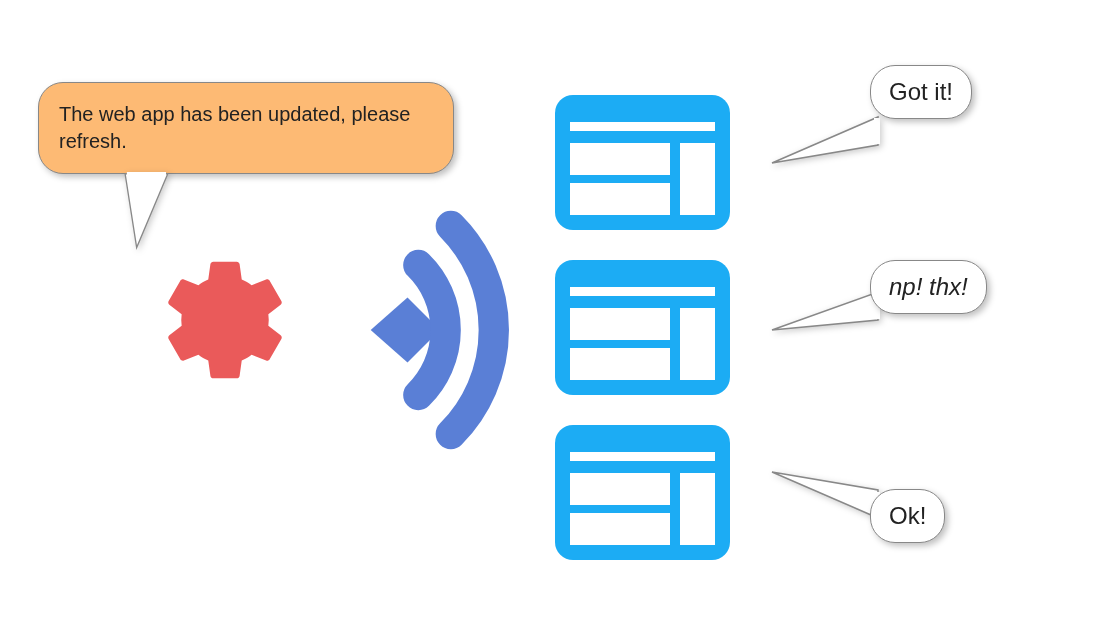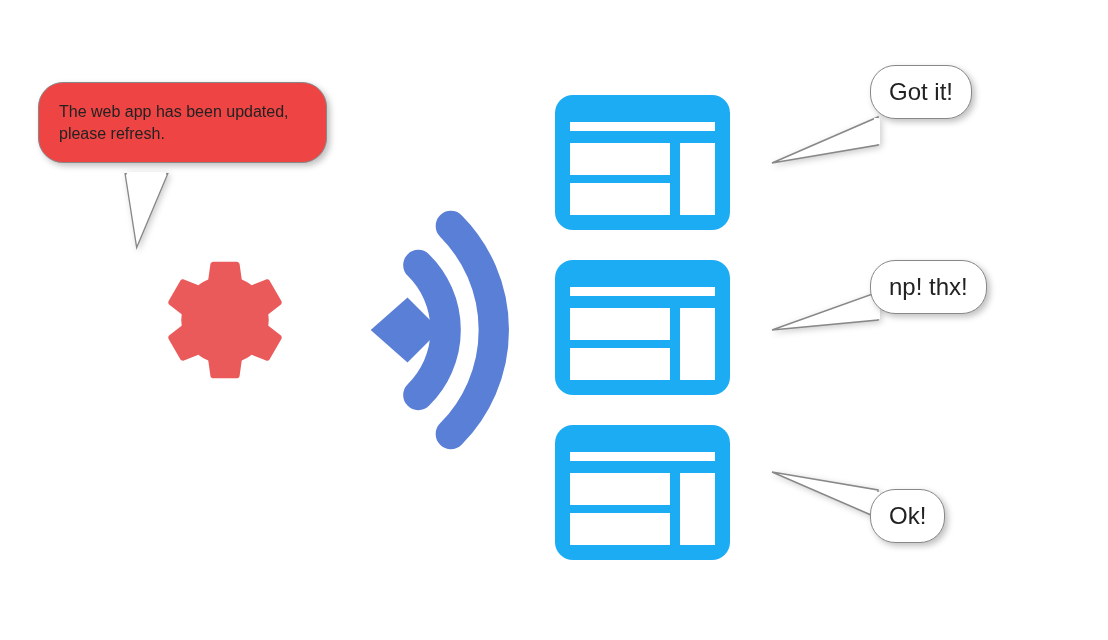--- a/index.html
+++ b/index.html
@@ -25,25 +25,25 @@
     
     .abs {
       position: absolute;
       border-radius: 25px;
     }
     
     
     .speech-main {
       left: 38px;
       top: 82px;
-      width: 289px;
-      background: #ef4444;
+      width: 416px;
+      background: #fdba74;
       border: 1.5px solid #888;
       padding: 18px 20px;
-      font-size: 16px;
+      font-size: 20px;
       line-height: 1.35;
       color: #222;
       box-shadow: 3px 3px 6px rgba(0,0,0,0.25);
     }
     
     
     .speech-main-tail {
       position: absolute;
       left: 120px;
       top: 172px;
@@ -85,21 +85,21 @@
       width: 175px;
       height: 135px;
     }
     
     .window1 { left: 555px; top: 95px; }
     .window2 { left: 555px; top: 260px; }
     .window3 { left: 555px; top: 425px; }
     
     
     .reply1 { left: 870px; top: 65px; }
-    .reply2 { left: 870px; top: 260px; }
+    .reply2 { left: 870px; top: 260px; font-style: italic; }
     .reply3 { left: 870px; top: 489px; }
     
     
     .tail1 { left: 770px; top: 115px; }
     .tail2 { left: 770px; top: 290px; }
     .tail3 { left: 770px; top: 462px; }
     
   </style>
 </head>
 <body>

